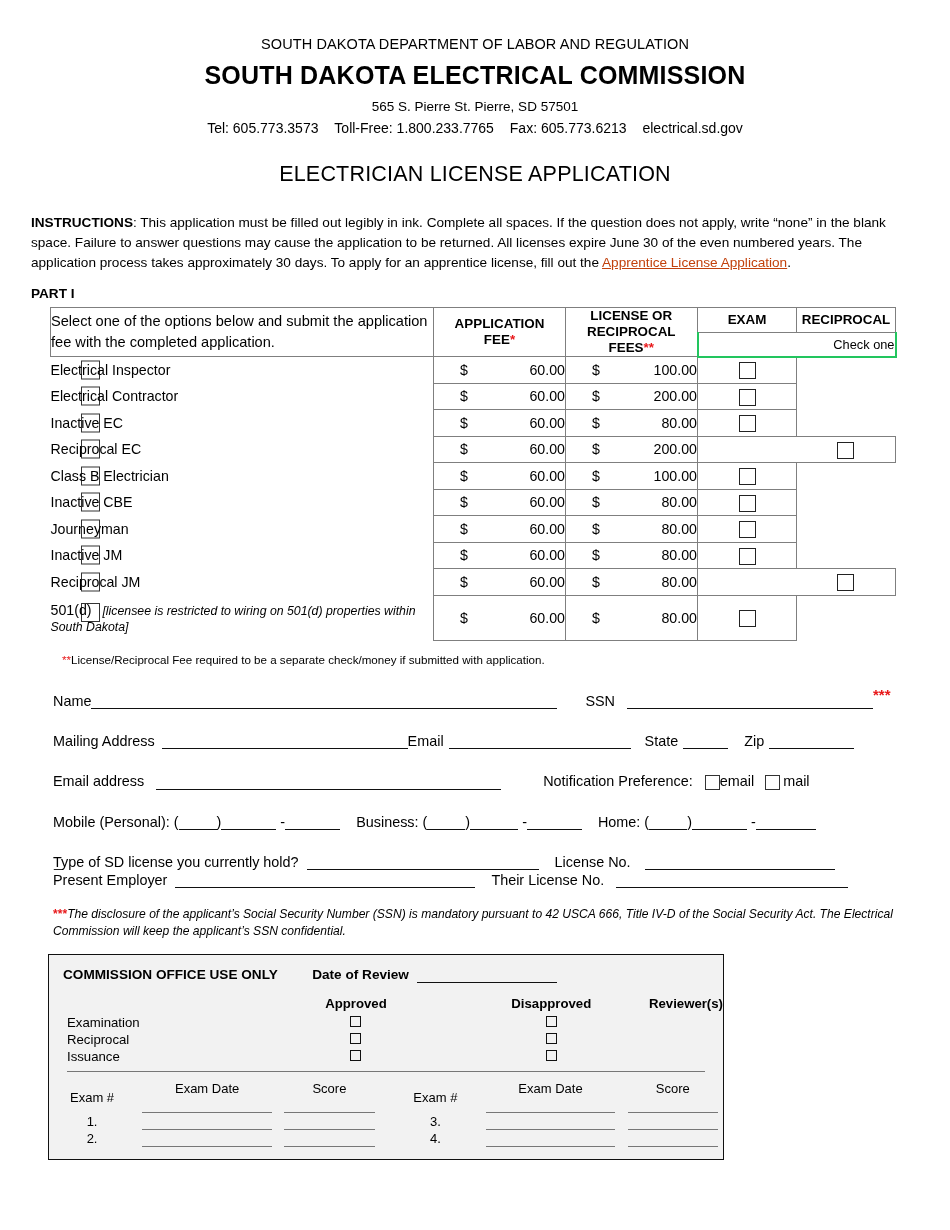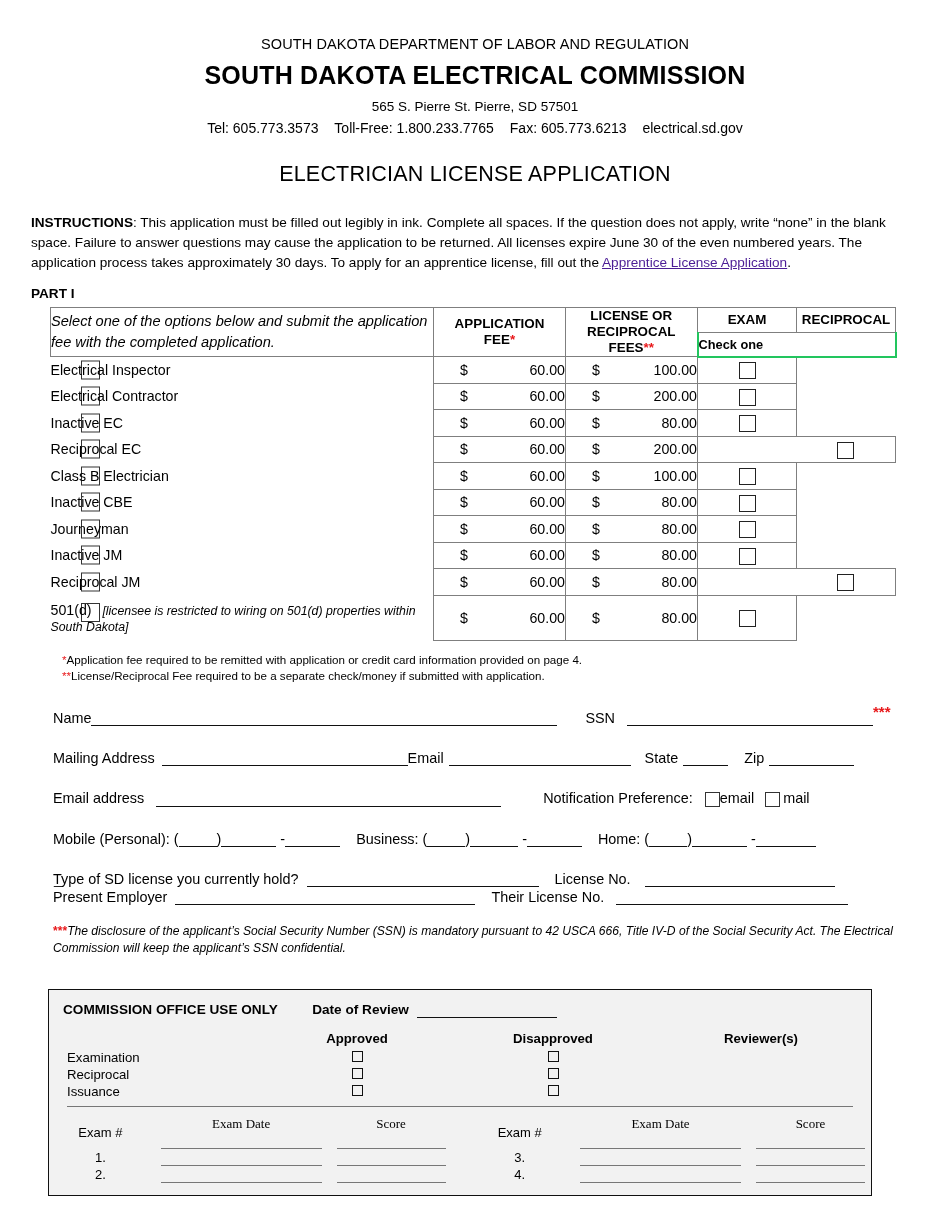--- a/index.html
+++ b/index.html
@@ -25,21 +25,21 @@
   .doc-title { font-size: 21.5px; font-weight: normal; text-align: center; margin-top: 26px; letter-spacing: .2px; }
 
   
   .instructions {
     margin: 26px 31px 0 31px;
     font-size: 13.6px;
     line-height: 1.47;
     text-align: left;
   }
   .instructions b { font-weight: bold; }
-  .link { color: #4c1d95; text-decoration: underline; }
+  .link { color: #c2410c; text-decoration: underline; }
 
   .part-label { margin: 13px 0 0 31px; font-size: 13.6px; font-weight: bold; }
 
   
   .fee-wrap { margin: 6px 0 0 0; position: relative; }
 
   table.fee { border-collapse: collapse; margin-left: 50px; width: 845px; table-layout: fixed; }
   table.fee td, table.fee th { padding: 0; vertical-align: middle; }
 
   .col-desc { width: 383px; }
@@ -51,32 +51,31 @@
   .hdr-cell {
     border: 1px solid #7f7f7f;
     text-align: center;
     font-weight: bold;
     font-size: 13.4px;
     line-height: 1.2;
     padding: 6px 4px;
   }
   .hdr-desc {
     border: 1px solid #7f7f7f;
-    font-style: italic;
     font-size: 14.6px;
     line-height: 1.45;
     padding: 13px 16px 13px 22px;
     font-weight: normal;
     text-align: left;
   }
   .hdr-checkone {
     border: 2px solid #22c55e;
     border-top: 1px solid #7f7f7f;
-    text-align: left;
-    font-weight: bold;
+    text-align: right;
+    font-weight: normal;
     font-size: 12.8px;
     padding: 2px 0 3px 0;
   }
   .red { color: #e8191b; }
 
   .row-desc { font-size: 14.2px; padding: 0 0 0 78px; border: none; height: 26.5px; position: relative; }
   .row-desc .lbl { position: relative; top: 0; }
   .row-desc .note { font-style: italic; font-size: 12.3px; }
   .row-desc-tall { height: 45px; vertical-align: top; padding-top: 2px; }
 
@@ -137,22 +136,22 @@
     margin: 4px 0 0 53px;
     width: 860px;
     font-size: 12.1px;
     font-style: italic;
     line-height: 1.42;
   }
   .ssn-note .stars { color: #e8191b; font-style: normal; font-weight: bold; }
 
   
   .office {
-    margin: 32px 0 0 48px;
-    width: 824px;
+    margin: 14px 0 0 48px;
+    width: 676px;
     border: 1.6px solid #111;
     background: #f2f2f2;
     padding: 10px 0 12px 0;
     position: relative;
   }
   .office-title {
     font-size: 13.6px; font-weight: bold; display: inline-block;
     margin-left: 14px;
   }
   .office-date { font-size: 13.6px; font-weight: bold; margin-left: 30px; }
@@ -175,21 +174,21 @@
   .exam-block { margin-top: 9px; }
   .exam-type { text-align: center; font-size: 13px; }
   .exam-type i { font-style: italic; }
   table.exam { width: 100%; border-collapse: collapse; margin-top: 2px; }
   table.exam td { font-size: 13px; text-align: center; padding: 0; }
   .ex-num { width: 108px; }
   .ex-date { width: 190px; }
   .ex-score { width: 128px; }
   .ex-gap { width: 18px; }
   .exline { display: block; border-bottom: 1px solid #777; height: 17px; margin: 0 auto; width: 90%; }
-  .exhead { padding-bottom: 0 !important; font-family: Liberation Serif, serif; }
+  .exhead { padding-bottom: 0 !important; }
   .exhead .exline { border-bottom: 1px solid #777; }
   .ex-rowlabel { font-size: 13px; }
 </style>
 </head>
 <body>
 
 <div class="page">
 
   <div class="hdr">
     <div class="hdr-dept">SOUTH DAKOTA DEPARTMENT OF LABOR AND REGULATION</div>
@@ -299,21 +298,20 @@
             <td class="money"><span class="dollar">$</span>60.00</td>
             <td class="money"><span class="dollar">$</span>80.00</td>
             <td class="cellbox"><span class="chk chk-lg"></span></td>
             <td class="cell-noborder"></td>
           </tr>
         </tbody>
     </table>
   </div>
 
   <div class="footnotes">
-    <div><span class="red">*</span><span>Application fee required to be remitted with application or credit card information provided on page 4.</span></div>
     <div><span class="red">**</span><span>License/Reciprocal Fee required to be a separate check/money if submitted with application.</span></div>
   </div>
 
   <div class="form-area">
 
     <div class="frow">
       <span>Name</span><span class="ul" style="width:466px;"></span>
       <span style="display:inline-block;width:24px;"></span><span>SSN</span>
       <span class="ul" style="width:246px;margin-left:8px;"></span><span class="sup-red">***</span>
     </div>

